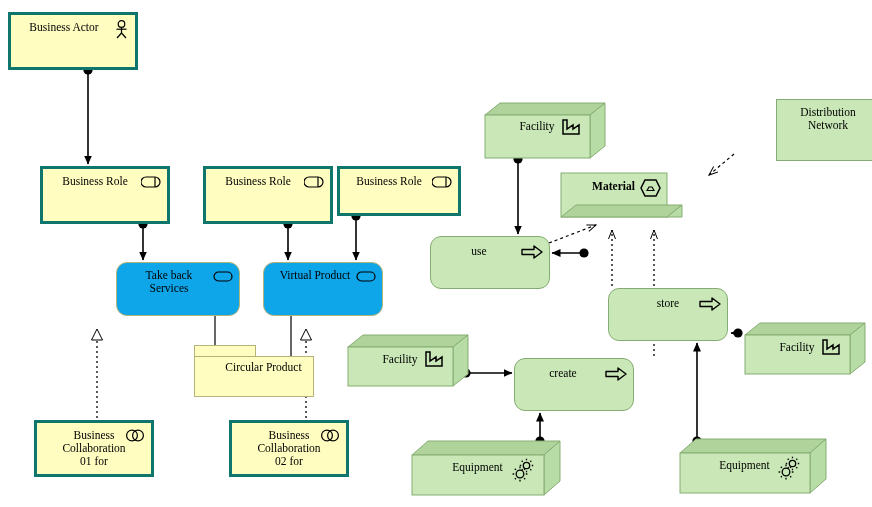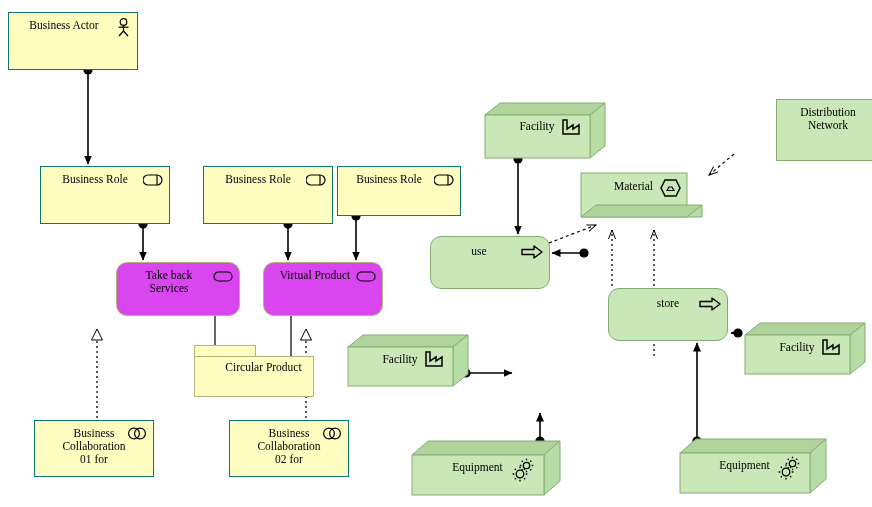--- a/index.html
+++ b/index.html
@@ -20,24 +20,24 @@
     width: 872px;
     height: 507px;
   }
   .node {
     position: absolute;
     box-sizing: border-box;
   }
   
   .biz-rect {
     background: #fffdc0;
-    border: 1px solid #0f766e;
+    border: 3px solid #0f766e;
   }
   .biz-round {
-    background: #d946ef;
+    background: #0ea5e9;
     border: 1px solid #b3b37a;
     border-radius: 11px;
   }
   
   .tech-round {
     background: #c9e7b7;
     border: 1px solid #85ad73;
     border-radius: 11px;
   }
   .tech-rect {
@@ -280,21 +280,21 @@
   </div>
 
   <div class="node tech-rect" style="left:732px; top:99px; width:124px; height:62px;margin-left:44px;">
     <div class="label" style="top:6px; padding-right:20px;">Distribution
 Network</div>
     <svg class="node-icon" style="right:5px; top:6px;" width="22" height="14" viewBox="0 0 22 14">
       <path d="M7,3 L1,7 L7,11 L7,8.6 L15,8.6 L15,11 L21,7 L15,3 L15,5.4 L7,5.4 z" fill="none" stroke="#000" stroke-width="1.6" stroke-linejoin="round"></path>
     </svg>
   </div>
 
-  <div class="box3d" style="left:580px; top:172px; width:124px; height:58px;">
+  <div class="box3d" style="left:560px; top:172px; width:124px; height:58px;font-weight:bold;">
     <svg width="124" height="58" viewBox="0 0 124 58">
       <rect x="1" y="1" width="106" height="44" fill="#C9E7B7" stroke="#85AD73" stroke-width="1"></rect>
       <polygon points="1,45 16,33 122,33 107,45" fill="#AFD39B" stroke="#85AD73" stroke-width="1"></polygon>
       <polygon points="107,45 122,33 122,45 107,45" fill="#B8DCA6" stroke="#85AD73" stroke-width="1"></polygon>
     </svg>
     <div class="label" style="top:8px; left:0; width:107px; padding-right:24px;">Material</div>
     <svg class="node-icon" style="left:80px; top:6px;" width="21" height="20" viewBox="0 0 21 20">
       <polygon points="5,2 16,2 20,10 16,18 5,18 1,10" fill="none" stroke="#000" stroke-width="1.5"></polygon>
       <path d="M7,12.5 L9,9 L12,9 L14,12.5 z" fill="none" stroke="#000" stroke-width="1.2"></path>
     </svg>
@@ -307,20 +307,26 @@
     </svg>
   </div>
 
   <div class="node tech-round" style="left:608px; top:288px; width:120px; height:53px;">
     <div class="label" style="top:8px; ">store</div>
     <svg class="node-icon" style="right:6px; top:8px;" width="22" height="14" viewBox="0 0 22 14">
       <path d="M1,4.5 L13,4.5 L13,1 L21,7 L13,13 L13,9.5 L1,9.5 z" fill="none" stroke="#000" stroke-width="1.4" stroke-linejoin="round"></path>
     </svg>
   </div>
 
+  <div class="node tech-round" style="left:514px; top:358px; width:120px; height:53px;">
+    <div class="label" style="top:8px; padding-right:22px;">create</div>
+    <svg class="node-icon" style="right:6px; top:8px;" width="22" height="14" viewBox="0 0 22 14">
+      <path d="M1,4.5 L13,4.5 L13,1 L21,7 L13,13 L13,9.5 L1,9.5 z" fill="none" stroke="#000" stroke-width="1.4" stroke-linejoin="round"></path>
+    </svg>
+  </div>
 
   <div class="box3d" style="left:347px; top:334px; width:122px; height:53px;">
     <svg width="122" height="53" viewBox="0 0 122 53">
       <polygon points="1,13 16,1 121,1 106,13" fill="#AFD39B" stroke="#85AD73" stroke-width="1"></polygon>
       <polygon points="106,13 121,1 121,40 106,52" fill="#B8DCA6" stroke="#85AD73" stroke-width="1"></polygon>
       <rect x="1" y="13" width="105" height="39" fill="#C9E7B7" stroke="#85AD73" stroke-width="1"></rect>
     </svg>
     <div class="label" style="top:19px; left:0; width:106px; padding-right:22px;">Facility</div>
     <svg class="node-icon" style="left:77px; top:17px;" width="20" height="17" viewBox="0 0 20 17">
       <path d="M2,1 L2,15 L18,15 L18,6 L12,10 L12,6 L6,10 L6,1 z" fill="none" stroke="#000" stroke-width="1.5"></path>

